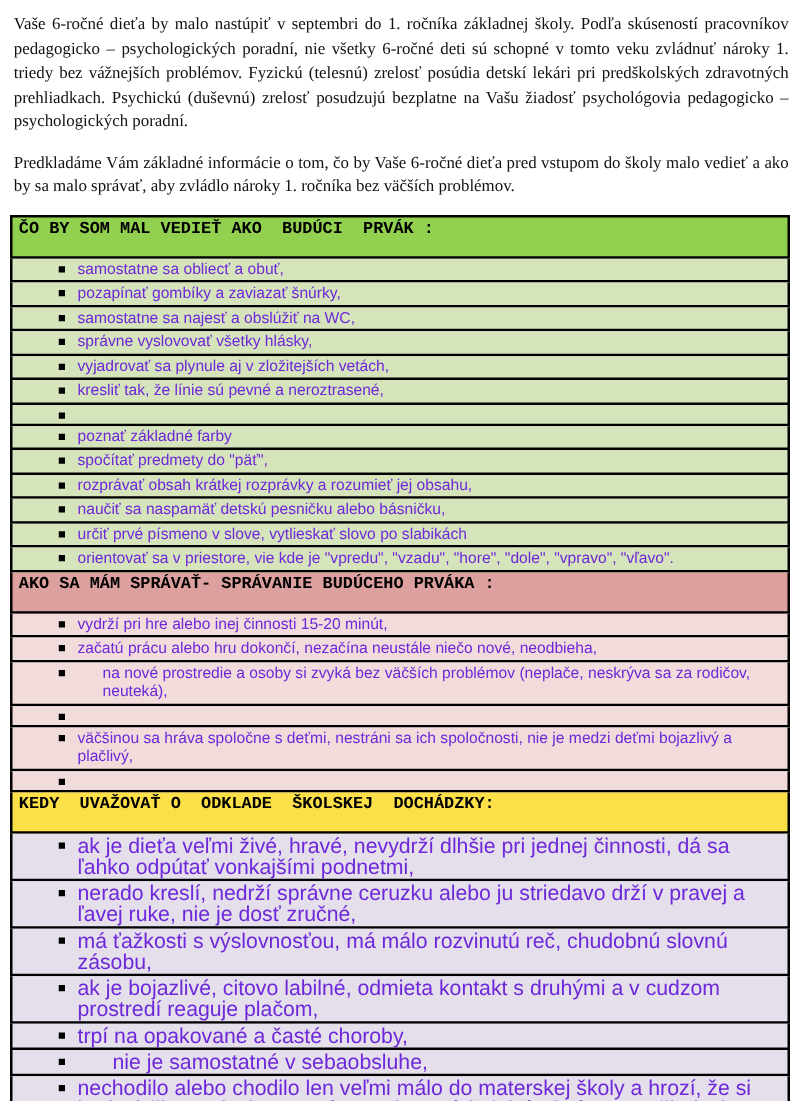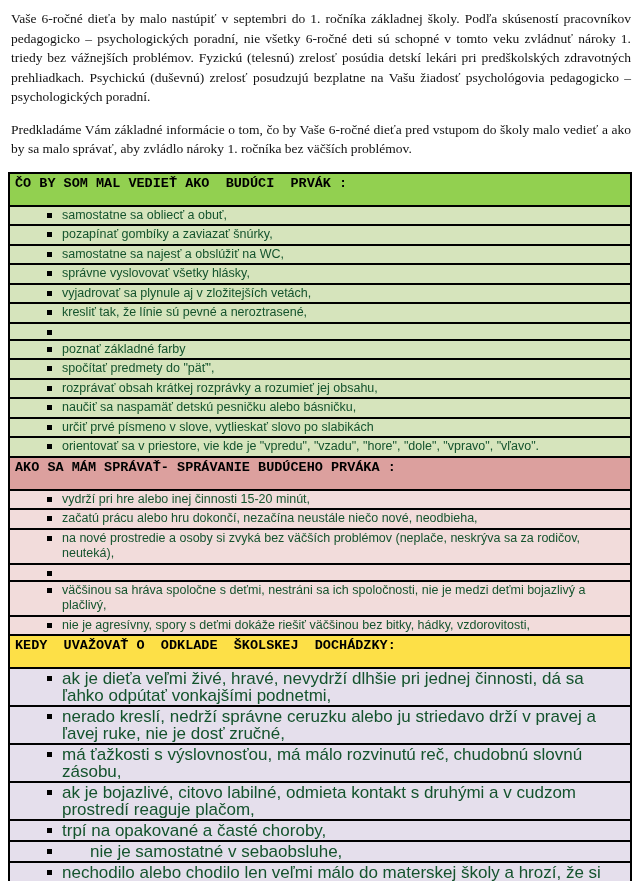--- a/index.html
+++ b/index.html
@@ -42,21 +42,21 @@
     box-sizing: border-box;
     display: flex;
     align-items: flex-start;
     border: 2px solid #000;
     border-top: 0;
     padding: 1px 6px 1px 0;
     font-family: "Liberation Sans", sans-serif;
     font-size: 12.5px;
     line-height: 15.5px;
     min-height: 17px;
-    color: #14532d;
+    color: #6d28d9;
   }
   .sec-postpone .sec-row {
     font-size: 17px;
     line-height: 17px;
     min-height: 18px;
   }
   .bullet {
     flex: 0 0 auto;
     width: 5px;
     height: 5px;
@@ -132,35 +132,34 @@
       <div class="sec sec-behave">
         <div class="sec-header" style="background: rgb(220, 160, 158);">AKO SA MÁM SPRÁVAŤ- SPRÁVANIE BUDÚCEHO PRVÁKA :</div>
         <div class="sec-row" style="background: rgb(242, 220, 219);">
           <span class="bullet"></span>
           <span class="item-text">vydrží pri hre alebo inej činnosti 15-20 minút,</span>
         </div>
         <div class="sec-row" style="background: rgb(242, 220, 219);">
           <span class="bullet"></span>
           <span class="item-text">začatú prácu alebo hru dokončí, nezačína neustále niečo nové, neodbieha,</span>
         </div>
-        <div class="sec-row" style="background: rgb(242, 220, 219);">
+        <div class="sec-row" style="background: rgb(242, 220, 219); gap: 20px;">
           <span class="bullet"></span>
           <span class="item-text">na nové prostredie a osoby si zvyká bez väčších problémov (neplače, neskrýva sa za rodičov, neuteká),</span>
         </div>
         <div class="sec-row" style="background: rgb(242, 220, 219);">
           <span class="bullet"></span>
           <span class="item-text"></span>
         </div>
         <div class="sec-row" style="background: rgb(242, 220, 219);">
           <span class="bullet"></span>
           <span class="item-text">väčšinou sa hráva spoločne s deťmi, nestráni sa ich spoločnosti, nie je medzi deťmi bojazlivý a plačlivý,</span>
         </div>
         <div class="sec-row" style="background: rgb(242, 220, 219);">
           <span class="bullet"></span>
-          <span class="item-text">nie je agresívny, spory s deťmi dokáže riešiť väčšinou bez bitky, hádky, vzdorovitosti,</span>
         </div>
       </div>
       <div class="sec sec-postpone">
         <div class="sec-header" style="background: #fde047;">KEDY  UVAŽOVAŤ O  ODKLADE  ŠKOLSKEJ  DOCHÁDZKY:</div>
         <div class="sec-row" style="background: rgb(229, 223, 236);">
           <span class="bullet"></span>
           <span class="item-text">ak je dieťa veľmi živé, hravé, nevydrží dlhšie pri jednej činnosti, dá sa ľahko odpútať vonkajšími podnetmi,</span>
         </div>
         <div class="sec-row" style="background: rgb(229, 223, 236);">
           <span class="bullet"></span>

